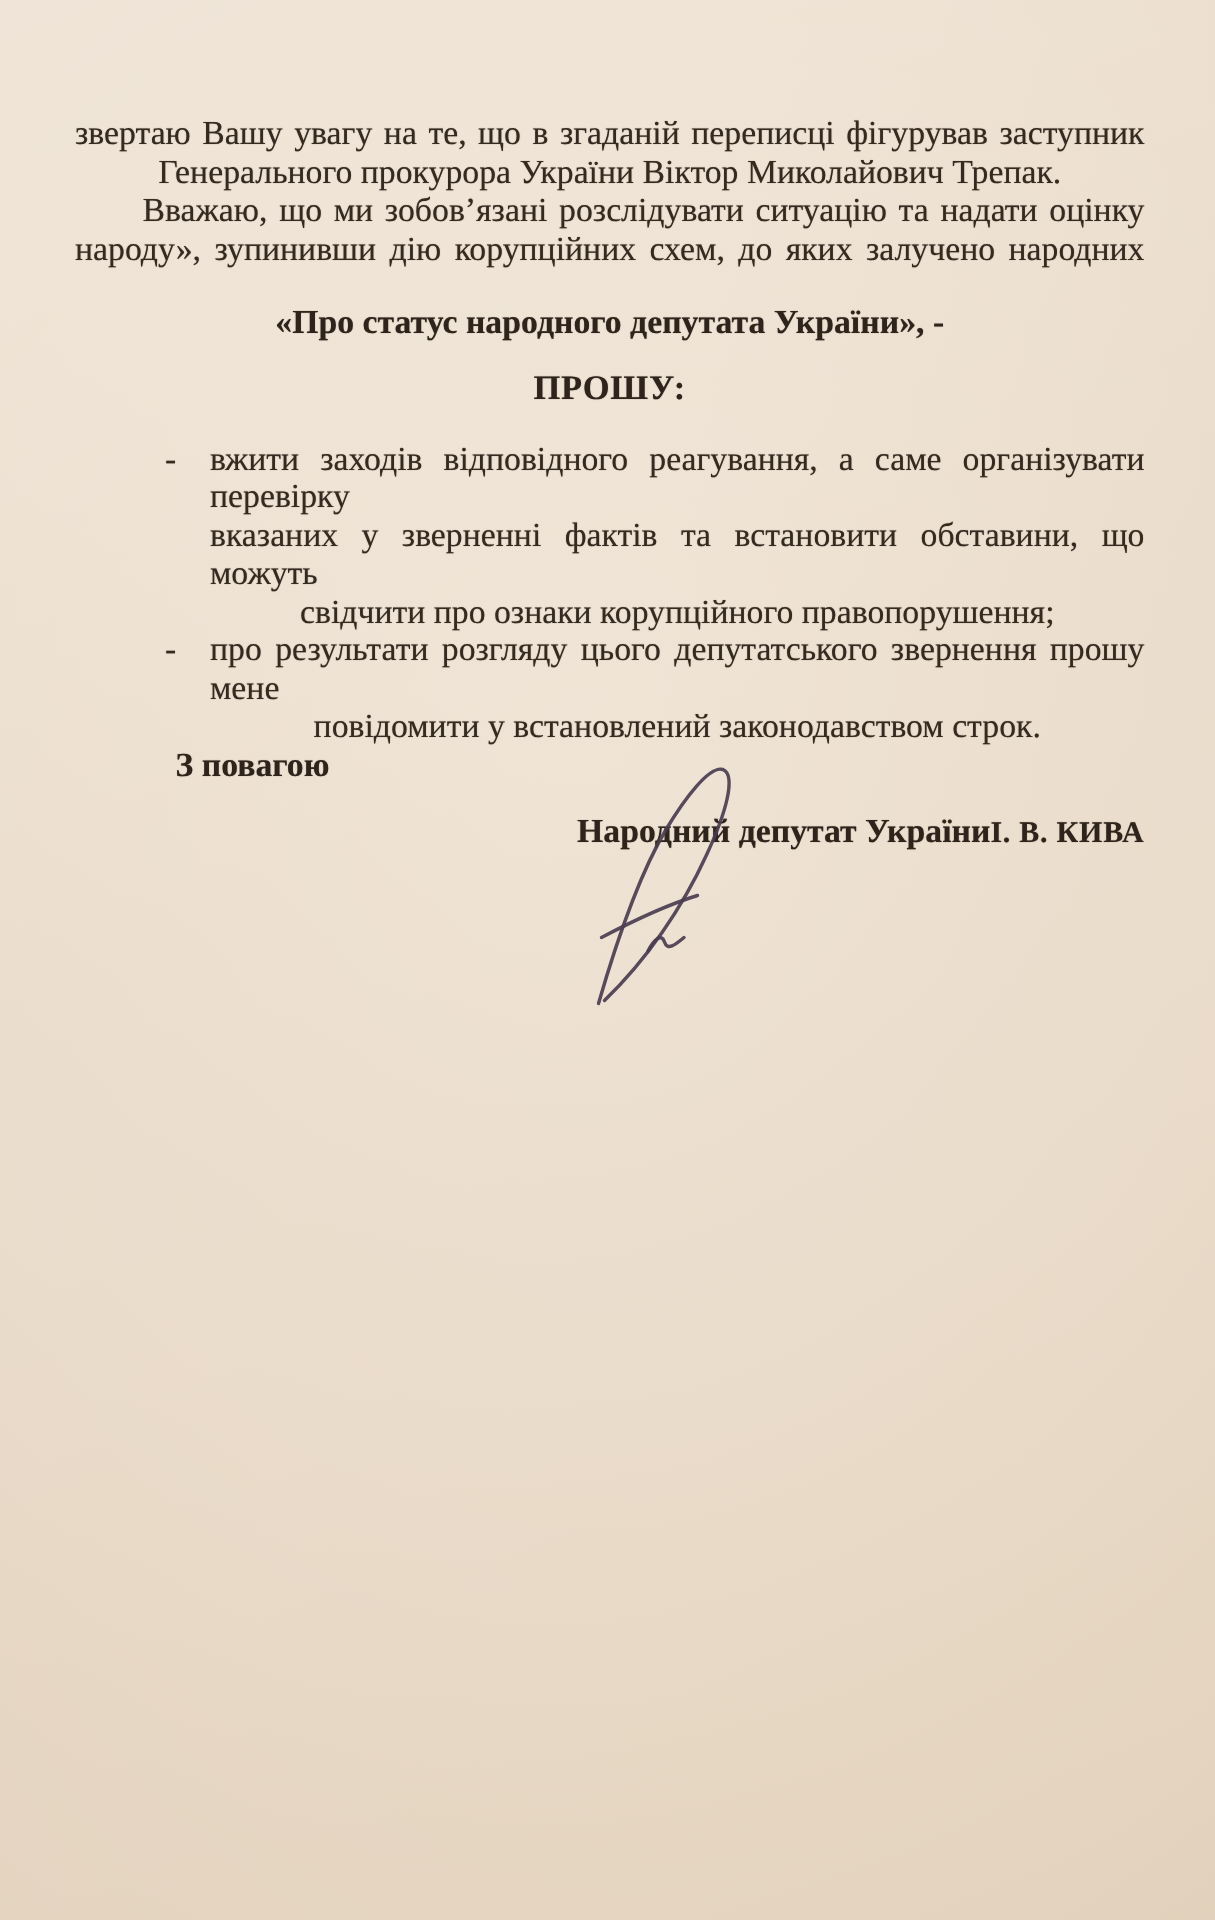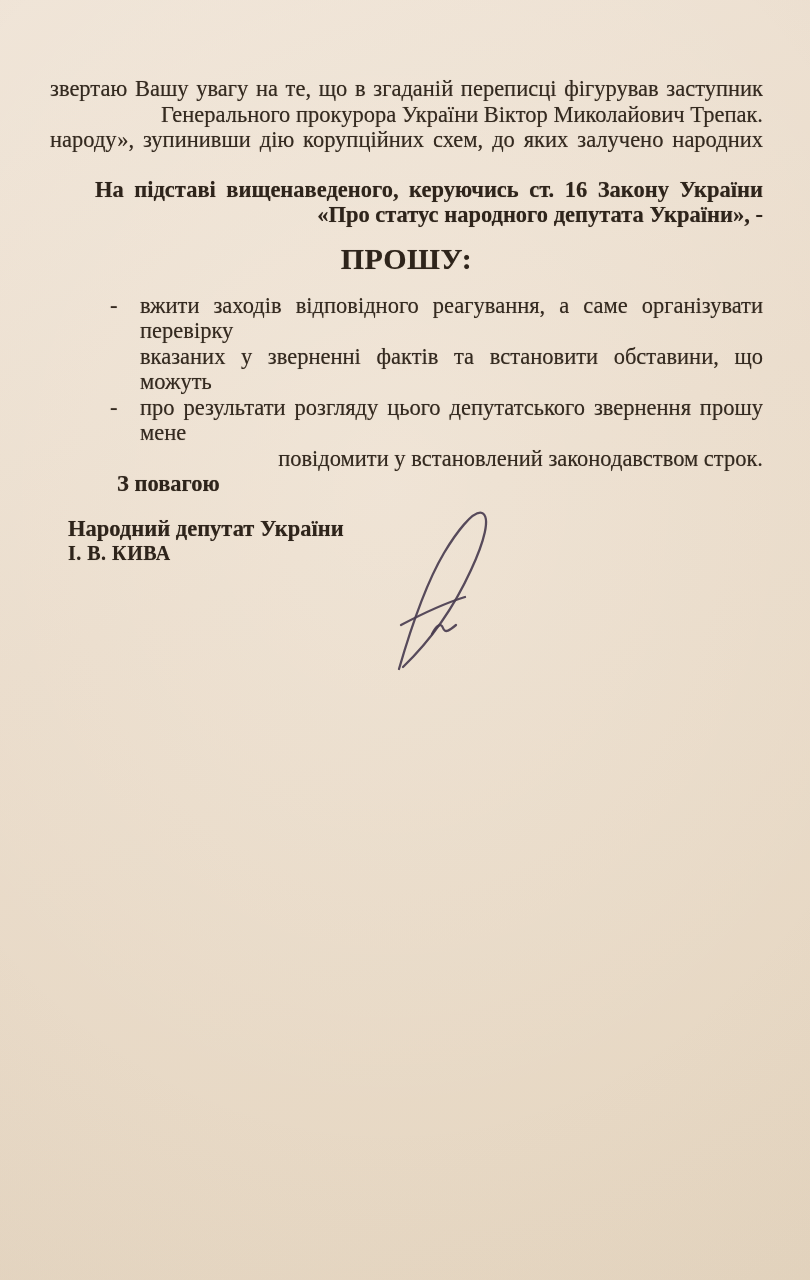--- a/index.html
+++ b/index.html
@@ -22,29 +22,29 @@
     position: absolute;
     left: 50px;
     top: 76px;
     width: 713px;
     font-size: 22.5px;
     line-height: 25.5px;
     text-shadow: 0 0 0.7px rgba(58,45,32,0.55);
     filter: blur(0.22px);
   }
   .para { margin: 0; }
-  .tline { text-align: right; white-space: nowrap; }
+  .tline { text-align: center; white-space: nowrap; }
   .jline { white-space: normal; text-align: justify; text-align-last: justify; }
   .indent { text-indent: 45px; }
   .bold { font-weight: bold; color: #2e241b; }
   .para-law { margin-top: 24px; }
   .request-heading {
     margin-top: 16px;
     font-weight: bold;
-    font-size: 30px;
+    font-size: 23px;
     line-height: 30px;
     text-align: center;
     letter-spacing: 0.5px;
     color: #2e241b;
   }
   .request-list { margin-top: 19px; }
   .list-item { position: relative; padding-left: 90px; }
   .dash-marker {
     position: absolute;
     left: 60px;
@@ -55,21 +55,20 @@
   .closing-salutation {
     padding-left: 67px;
     font-weight: bold;
     color: #2e241b;
   }
   .closing-row {
     margin-top: 19px;
     display: flex;
     justify-content: flex-end;
     align-items: baseline;
-    flex-direction: column;
   }
   .signer-title {
     margin-left: 18px;
     font-weight: bold;
     color: #2e241b;
   }
   .signer-name {
     font-weight: bold;
     font-size: 20px;
     letter-spacing: 0.5px;
@@ -89,35 +88,36 @@
 
 <div class="paper">
   <div class="content">
 
     <div class="para">
       <div class="tline jline">звертаю Вашу увагу на те, що в згаданій переписці фігурував заступник</div>
       <div class="tline">Генерального прокурора України Віктор Миколайович Трепак.</div>
     </div>
 
     <div class="para">
+      <div class="tline jline indent">Вважаю, що ми зобов’язані розслідувати ситуацію та надати оцінку</div>
       <div class="tline jline">народу», зупинивши дію корупційних схем, до яких залучено народних</div>
     </div>
 
     <div class="para para-law bold">
-      <div class="tline jline indent">На підставі вищенаведеного, керуючись ст. 16 Закону України</div>
       <div class="tline">«Про статус народного депутата України», -</div>
     </div>
 
     <div class="request-heading">ПРОШУ:</div>
 
     <div class="request-list">
       <div class="list-item">
         <span class="dash-marker">-</span>
         <div class="tline jline">вжити заходів відповідного реагування, а саме організувати перевірку</div>
         <div class="tline jline">вказаних у зверненні фактів та встановити обставини, що можуть</div>
+        <div class="tline">свідчити про ознаки корупційного правопорушення;</div>
       </div>
       <div class="list-item">
         <span class="dash-marker">-</span>
         <div class="tline jline">про результати розгляду цього депутатського звернення прошу мене</div>
         <div class="tline">повідомити у встановлений законодавством строк.</div>
       </div>
     </div>
 
     <div class="closing-salutation">З повагою</div>
 

